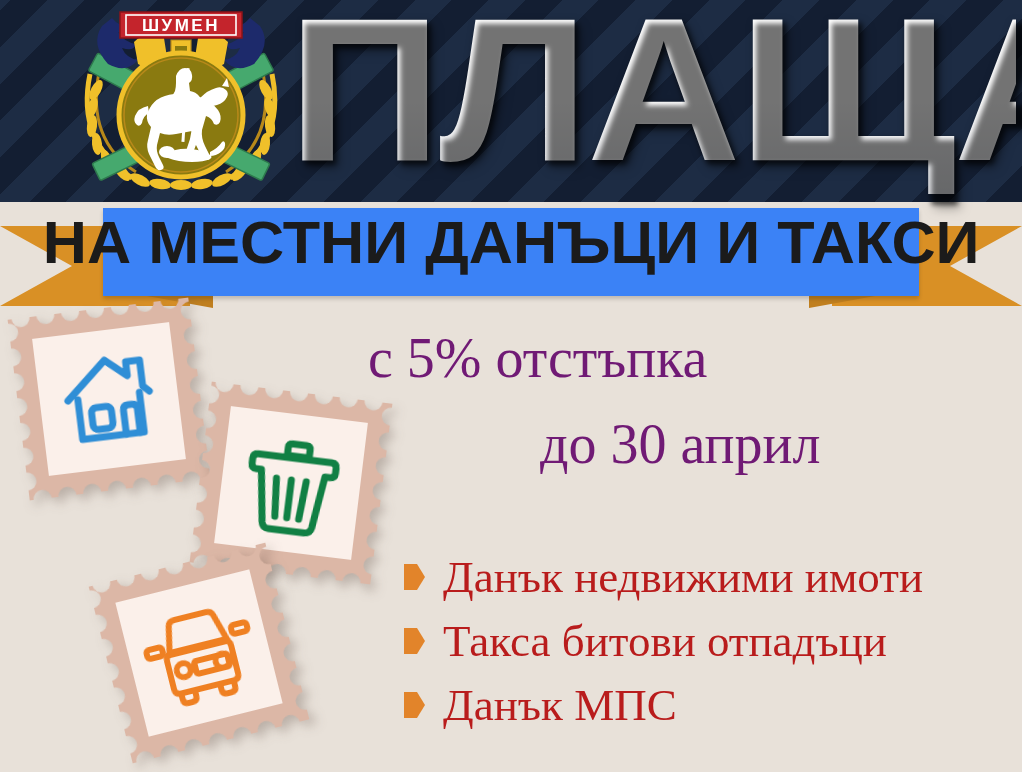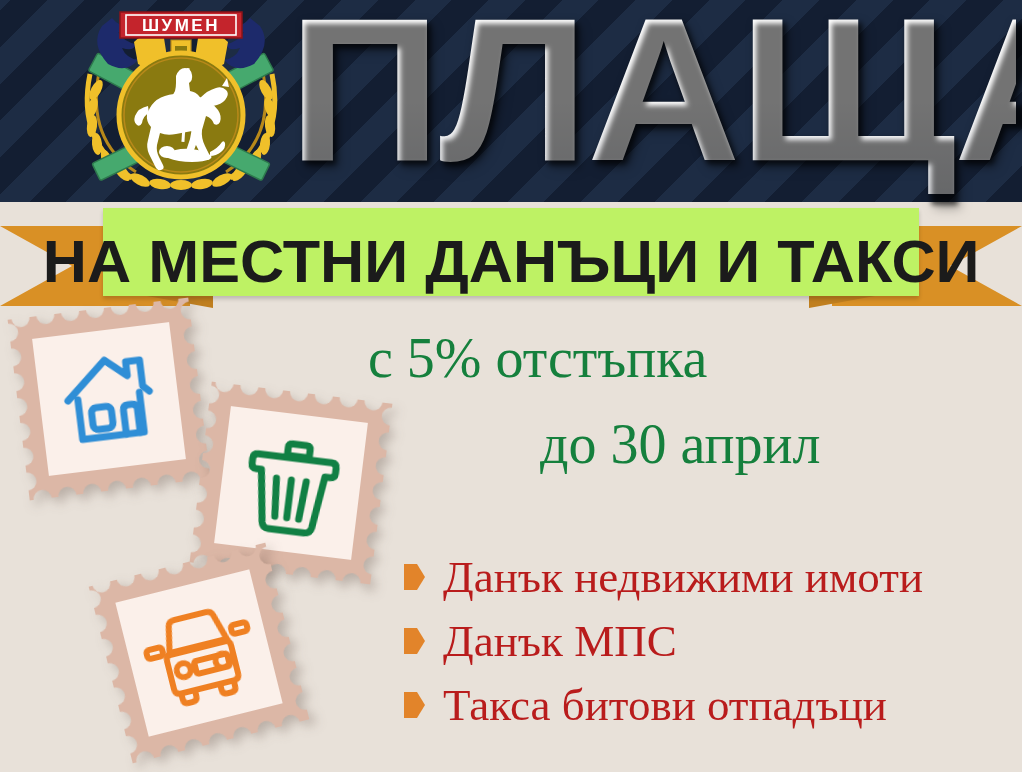--- a/index.html
+++ b/index.html
@@ -90,40 +90,40 @@
     top: 84px;
     width: 110px; height: 20px;
     background: #c07f1f;
   }
   .ribbon-fold-l { left: 103px; clip-path: polygon(0 0, 110px 0, 110px 20px); }
   .ribbon-fold-r { right: 103px; clip-path: polygon(0 0, 110px 0, 0 20px); }
   .ribbon-main {
     position: absolute;
     left: 103px; top: 4px;
     width: 816px; height: 88px;
-    background: #bef264;
+    background: #3b82f6;
     box-shadow: 0 3px 4px rgba(0,0,0,.18);
     display: flex;
-    align-items: flex-end;
+    align-items: flex-start;
     justify-content: center;
   }
   .ribbon-text {
     font-family: "Liberation Sans Narrow", "Liberation Sans", sans-serif;
     font-weight: 700;
     font-size: 60px;
     letter-spacing: 0px;
     color: #1b1b1b;
     white-space: nowrap;
     transform: scaleX(1.02);
   }
 
   
   .sub-line {
     position: absolute;
-    color: #15803d;
+    color: #701a75;
     font-size: 56px;
     white-space: nowrap;
     font-family: "Liberation Serif", "DejaVu Serif", serif;
   }
   .sub-1 { left: 368px; top: 326px; }
   .sub-2 { left: 540px; top: 412px; }
 
   
   .bullets {
     position: absolute;
@@ -271,25 +271,25 @@
   <div class="sub-line sub-1">с 5% отстъпка</div>
   <div class="sub-line sub-2">до 30 април</div>
 
   <div class="bullets">
     <div class="bullet-row">
       <span class="bullet-marker"></span>
       <span class="bullet-label">Данък недвижими имоти</span>
     </div>
     <div class="bullet-row">
       <span class="bullet-marker"></span>
-      <span class="bullet-label">Данък МПС</span>
+      <span class="bullet-label">Такса битови отпадъци</span>
     </div>
     <div class="bullet-row">
       <span class="bullet-marker"></span>
-      <span class="bullet-label">Такса битови отпадъци</span>
+      <span class="bullet-label">Данък МПС</span>
     </div>
   </div>
 
   <div class="stamp stamp-house">
     <svg viewBox="0 0 182 182" xmlns="http://www.w3.org/2000/svg">
       <defs>
         <mask id="scallopHouse">
           <rect x="0" y="0" width="182" height="182" fill="#fff"></rect>
           <g fill="#000">
             <circle cx="13" cy="0" r="9"></circle>

